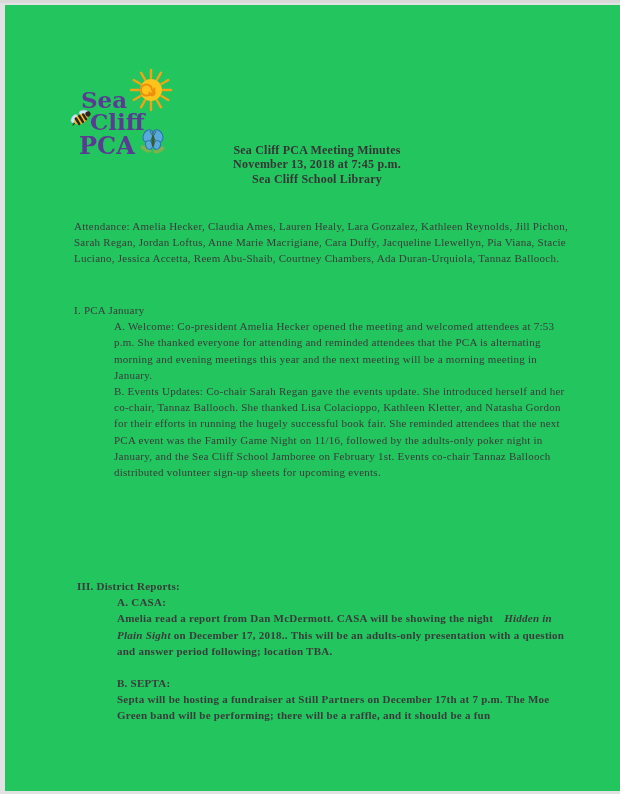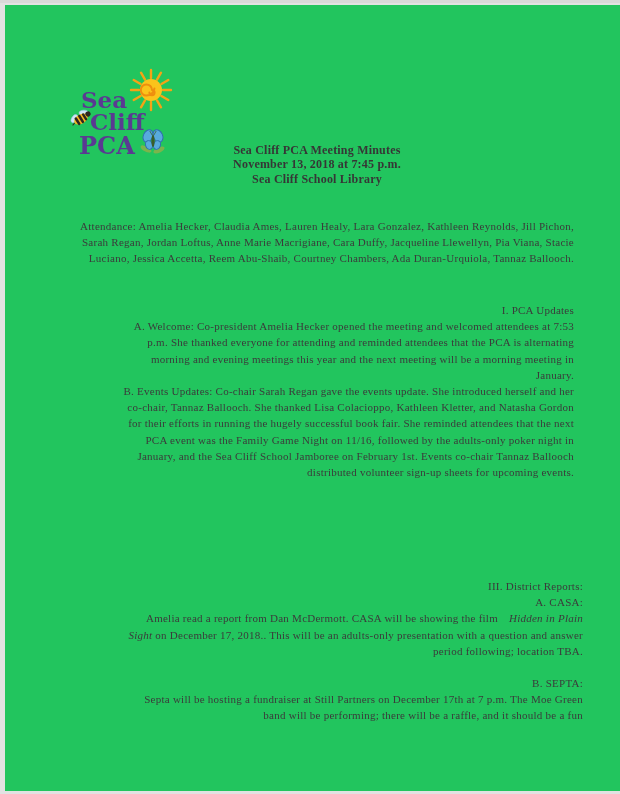--- a/index.html
+++ b/index.html
@@ -28,25 +28,25 @@
   }
   
   .bodytext{
     font-size:11px;line-height:16.2px;color:#3b3b3b;letter-spacing:0.25px;
   }
   .attendance{
     position:absolute;left:69px;top:213px;width:500px;
   }
   .section-1{position:absolute;left:69px;top:297px;width:500px;}
   .section-2{position:absolute;left:69px;top:508px;width:500px;}
-  .section-3{position:absolute;left:78px;top:573px;width:500px;}
+  .section-3{position:absolute;left:72px;top:573px;width:500px;font-weight:bold;}
   .indent{margin-left:40px;width:460px;}
   .gap{height:16px;}
   .italic{font-style:italic;margin-left:8px;}
-  p{margin:0;padding:0;text-align:right;}
+  p{margin:0;padding:0;}
 </style>
 </head>
 <body>
 
 <div class="stage">
   <div class="page">
 
     <div class="logo">
       <svg viewBox="0 0 116 98">
 
@@ -102,33 +102,33 @@
 
     <div class="title-block">
       <div>Sea Cliff PCA Meeting Minutes</div>
       <div>November 13, 2018 at 7:45 p.m.</div>
       <div>Sea Cliff School Library</div>
     </div>
 
     <p class="bodytext attendance">Attendance: Amelia Hecker, Claudia Ames, Lauren Healy, Lara Gonzalez, Kathleen Reynolds, Jill Pichon, Sarah Regan, Jordan Loftus, Anne Marie Macrigiane, Cara Duffy, Jacqueline Llewellyn, Pia Viana, Stacie Luciano, Jessica Accetta, Reem Abu-Shaib, Courtney Chambers, Ada Duran-Urquiola, Tannaz Ballooch.</p>
 
     <div class="bodytext section-1">
-      <p>I. PCA Updates</p>
+      <p>I. PCA January</p>
       <div class="indent">
         <p>A. Welcome: Co-president Amelia Hecker opened the meeting and welcomed attendees at 7:53 p.m. She thanked everyone for attending and reminded attendees that the PCA is alternating morning and evening meetings this year and the next meeting will be a morning meeting in January.</p>
         <p>B. Events Updates: Co-chair Sarah Regan gave the events update. She introduced herself and her co-chair, Tannaz Ballooch. She thanked Lisa Colacioppo, Kathleen Kletter, and Natasha Gordon for their efforts in running the hugely successful book fair. She reminded attendees that the next PCA event was the Family Game Night on 11/16, followed by the adults-only poker night in January, and the Sea Cliff School Jamboree on February 1st. Events co-chair Tannaz Ballooch distributed volunteer sign-up sheets for upcoming events.</p>
       </div>
     </div>
 
 
     <div class="bodytext section-3">
       <p>III. District Reports:</p>
       <div class="indent">
         <p>A. CASA:</p>
-        <p><span>Amelia read a report from Dan McDermott. CASA will be showing the film </span><span class="italic">Hidden in Plain Sight</span><span> on December 17, 2018.. This will be an adults-only presentation with a question and answer period following; location TBA.</span></p>
+        <p><span>Amelia read a report from Dan McDermott. CASA will be showing the night </span><span class="italic">Hidden in Plain Sight</span><span> on December 17, 2018.. This will be an adults-only presentation with a question and answer period following; location TBA.</span></p>
         <div class="gap"></div>
         <p>B. SEPTA:</p>
         <p>Septa will be hosting a fundraiser at Still Partners on December 17th at 7 p.m. The Moe Green band will be performing; there will be a raffle, and it should be a fun</p>
       </div>
     </div>
 
   </div>
 </div>
 
 </body></html>

